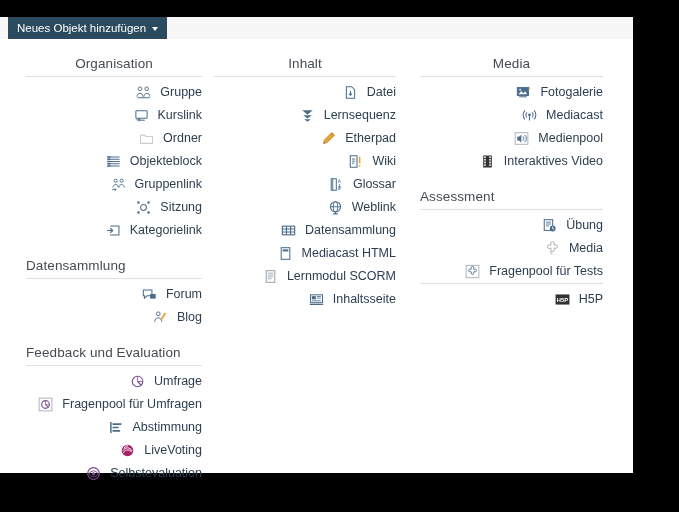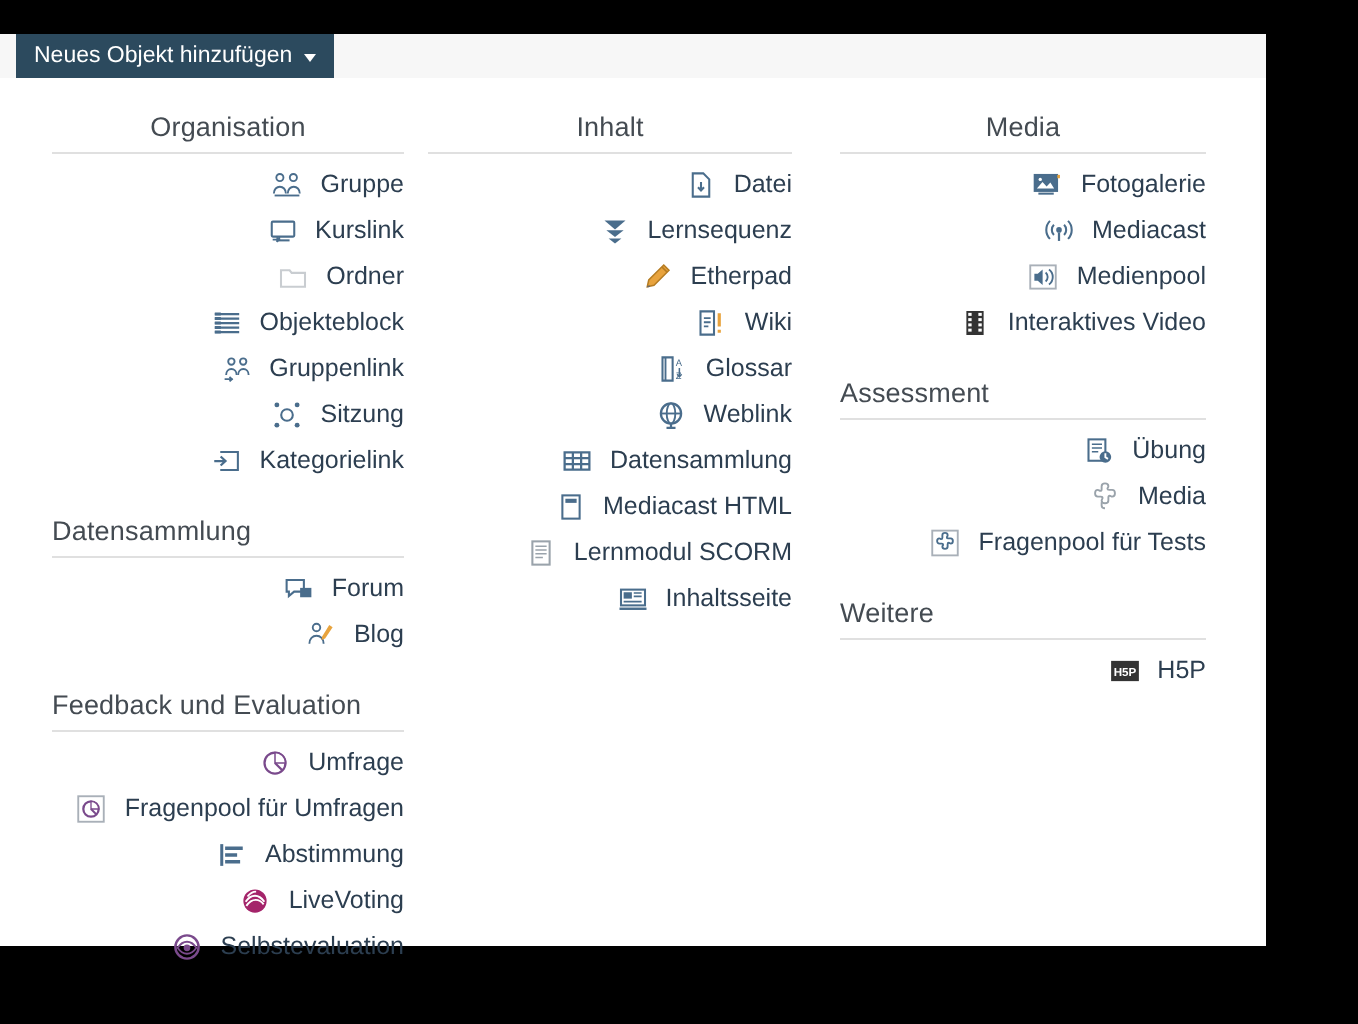--- a/index.html
+++ b/index.html
@@ -465,21 +465,20 @@
           </div>
           <div class="item">
             <span class="ic">
               <svg class="icn" width="15" height="15" viewBox="0 0 16 16" xmlns="http://www.w3.org/2000/svg">
                 <rect x="1.2" y="1.4" width="13.6" height="13.2" fill="none" stroke="#a9b0b8" stroke-width="1"></rect>
                 <path d="M6.6 3.8c0-.7.6-1.2 1.4-1.2s1.4.5 1.4 1.2c0 .6-.4.8-.4 1.2s.3.5.7.5h1.3c.7 0 1.2.6 1.2 1.4s-.5 1.4-1.2 1.4c-.3 0-.6-.4-1-.4s-.6.3-.6.7v1.3c0 .7-.6 1.2-1.4 1.2s-1.4-.5-1.4-1.2c0-.4.4-.6.4-1s-.3-.6-.7-.6H5c-.7 0-1.2-.6-1.2-1.4S4.3 5.5 5 5.5c.4 0 .6.4 1 .4s.6-.3.6-.7z" fill="none" stroke="#4a6d8c" stroke-width="1"></path>
               </svg>
             </span>
             <span class="label">Fragenpool für Tests</span>
           </div>
-          <div class="group-heading">Weitere</div>
           <div class="divider"></div>
           <div class="item">
             <span class="ic">
               <svg class="icn" width="15" height="15" viewBox="0 0 16 16" xmlns="http://www.w3.org/2000/svg">
                 <rect x="0.6" y="2.6" width="14.8" height="10.8" fill="#333333"></rect>
                 <text x="8" y="10.4" text-anchor="middle" font-family="Liberation Sans, sans-serif" font-size="6.2" font-weight="bold" fill="#ffffff">H5P</text>
               </svg>
             </span>
             <span class="label">H5P</span>
           </div>

